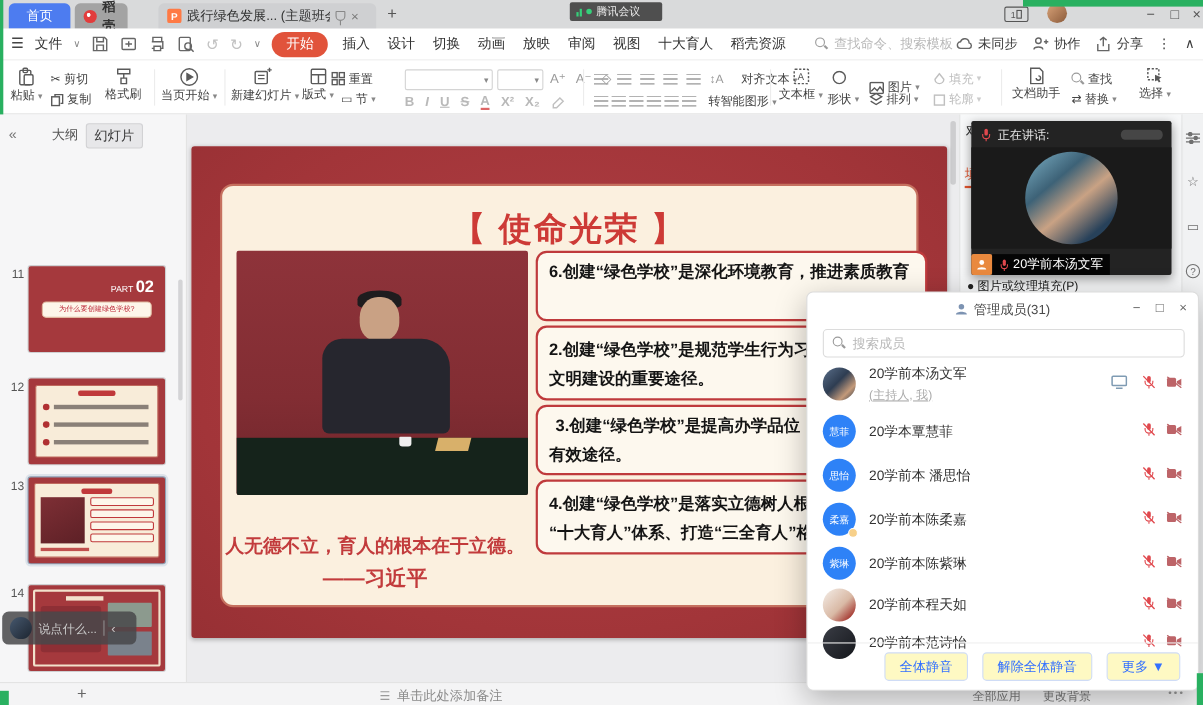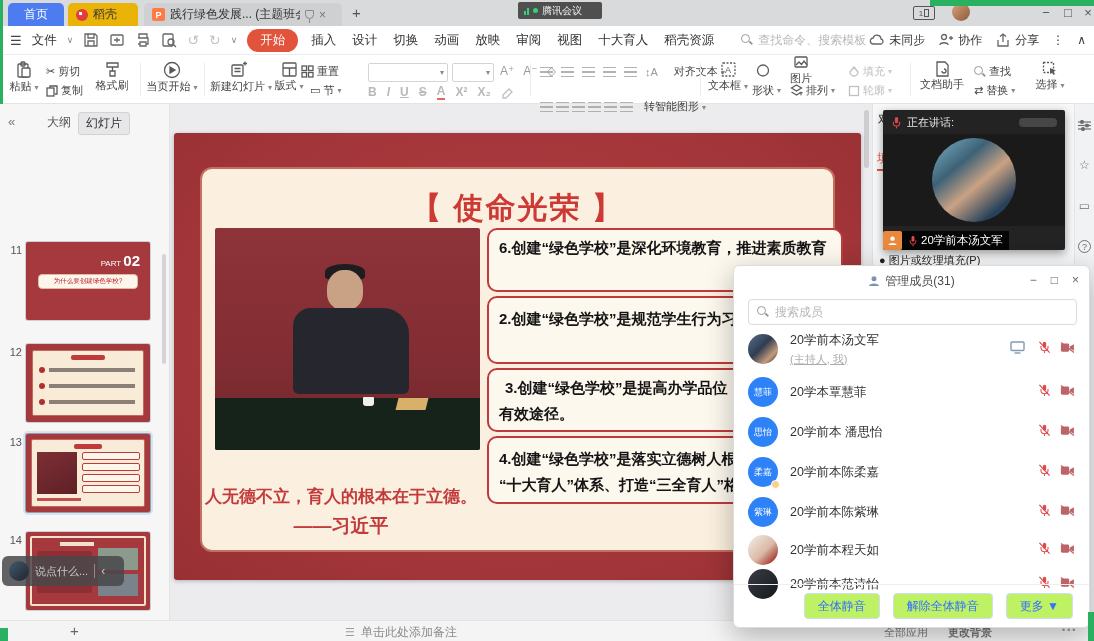--- a/index.html
+++ b/index.html
@@ -5,21 +5,21 @@
   *{box-sizing:border-box;margin:0;padding:0;}
   html,body{width:1094px;height:641px;}
   body{position:relative;overflow:hidden;background:#ececee;
        font-family:"Liberation Sans","DejaVu Sans",sans-serif;color:#333;font-size:12px;}
   .abs{position:absolute;}
 
   
   #titlebar{left:0;top:0;width:1094px;height:26px;background:#d9dadb;}
   .ttab{top:3px;height:23px;border-radius:5px 5px 0 0;display:flex;align-items:center;gap:5px;padding:0 8px;font-size:12px;cursor:default;}
   #tab-home{left:8px;width:56px;background:#4d7cf0;color:#fff;justify-content:center;}
-  #tab-daoke{left:68px;width:70px;background:#eab308;color:#333;}
+  #tab-daoke{left:68px;width:48px;background:#a3a3a3;color:#333;font-weight:bold;}
   #tab-doc{left:144px;width:198px;background:#cfd0d2;color:#333;}
   .daoke-logo{width:12px;height:12px;border-radius:50%;background:radial-gradient(circle at 38% 38%,#fff 0 1.5px,#e23c3c 2px);flex:0 0 auto;}
   .wpp-logo{width:13px;height:13px;border-radius:2px;background:#ff7a45;color:#fff;font-size:9px;font-weight:bold;display:flex;align-items:center;justify-content:center;flex:0 0 auto;}
   .tab-doc-label{white-space:nowrap;overflow:hidden;max-width:130px;}
   .pin-ico{width:9px;height:9px;border:1px solid #888;border-radius:1px 1px 50% 50%;position:relative;flex:0 0 auto;}
   .pin-ico::after{content:"";position:absolute;left:3px;top:8px;width:1px;height:4px;background:#888;}
   .tab-x{color:#777;font-size:12px;}
   #newtab{left:352px;top:4px;color:#555;font-size:15px;}
   #meetpill{left:518px;top:2px;width:84px;height:17px;background:#4f4f4f;border-radius:2px;display:flex;align-items:center;gap:4px;padding:0 6px;color:#ececec;font-size:10px;}
   .sigbars{display:flex;align-items:flex-end;gap:1px;height:9px;}
@@ -143,29 +143,29 @@
   .mava.p1{background:linear-gradient(135deg,#5a6f8a,#2e3d52 45%,#c49a7a 75%,#233041);}
   .mava.p6{background:linear-gradient(135deg,#f5efe9,#d9b9a5 55%,#a84038 85%);}
   .mava.p7{background:linear-gradient(135deg,#3a3d45,#15171c);}
   .sticker{position:absolute;right:-2px;bottom:-2px;width:9px;height:9px;border-radius:50%;background:#f7d08a;border:1px solid #fff;}
   .mname{margin-left:12px;font-size:12.5px;color:#333;white-space:nowrap;}
   .msub{font-size:11px;color:#ababab;margin-top:3px;text-decoration:underline;}
   .mic-col{position:absolute;right:38px;}
   .cam-col{position:absolute;right:14px;}
   .share-col{position:absolute;right:64px;}
   #m-foot{position:absolute;left:0;bottom:0;width:100%;height:43px;border-top:1px solid #efefef;display:flex;align-items:center;justify-content:flex-end;gap:13px;padding-right:16px;}
-  .mbtn{height:26px;padding:0 13px;border:1px solid #cfdcf6;border-radius:4px;background:#bef264;color:#3370ff;font-size:12px;display:flex;align-items:center;white-space:nowrap;}
+  .mbtn{height:26px;padding:0 13px;border:1px solid #cfdcf6;border-radius:4px;background:#fef9c3;color:#3370ff;font-size:12px;display:flex;align-items:center;white-space:nowrap;}
 
   
   #statusbar{left:0;top:620px;width:1094px;height:21px;background:#f4f4f5;border-top:1px solid #e3e3e3;z-index:5;}
   #add-slide{position:absolute;left:70px;top:1px;color:#666;font-size:15px;}
   #notes{position:absolute;left:345px;top:3px;display:flex;gap:6px;color:#8a8a8a;font-size:12px;align-items:center;}
   #notes .nico{color:#9a9a9a;font-size:11px;}
   #sb-apply{position:absolute;left:884px;top:4px;color:#777;font-size:11px;}
-  #sb-bg{position:absolute;left:948px;top:4px;color:#777;font-size:11px;font-weight:bold;}
+  #sb-bg{position:absolute;left:948px;top:4px;color:#777;font-size:11px;}
   #sb-dots{position:absolute;left:1062px;top:4px;color:#999;font-size:9px;letter-spacing:2px;}
 </style>
 </head>
 <body>
 
 <div id="titlebar" class="abs">
   <div id="tab-home" class="abs ttab">
     <span>首页</span>
   </div>
   <div id="tab-daoke" class="abs ttab">
@@ -357,21 +357,21 @@
   <div class="sep" style="left:530px;"></div>
   <div class="tbrow" style="left:540px;top:9px;gap:8px;">
     <span class="bars3"></span>
     <span class="bars3"></span>
     <span class="bars3"></span>
     <span class="bars3"></span>
     <span class="bars3"></span>
     <span style="color:#9a9a9a;font-size:11px;">↕A</span>
     <span style="margin-left:8px;"><span>对齐文本</span> <span class="caret">▾</span></span>
   </div>
-  <div class="tbrow" style="left:540px;top:44px;gap:3px;">
+  <div class="tbrow" style="left:540px;top:29px;gap:3px;">
     <span class="bars3"></span>
     <span class="bars3"></span>
     <span class="bars3"></span>
     <span class="bars3"></span>
     <span class="bars3"></span>
     <span class="bars3"></span>
     <span style="margin-left:8px;"><span>转智能图形</span> <span class="caret">▾</span></span>
   </div>
   <div class="sep" style="left:700px;"></div>
   <div class="tb" style="left:706px;top:6px;width:44px;">
@@ -383,21 +383,21 @@
   </div>
   <div class="tbrow" style="left:756px;top:9px;">
     <svg class="oic" width="15" height="13" viewBox="0 0 15 13">
         <circle cx="7" cy="6.5" r="5.5"></circle>
       </svg>
   </div>
   <div class="tbrow" style="left:752px;top:28px;">
     <span>形状</span>
     <span class="caret">▾</span>
   </div>
-  <div class="tbrow" style="left:790px;top:1px;flex-direction:column;">
+  <div class="tbrow" style="left:790px;top:17px;">
     <svg class="oic" width="14" height="12" viewBox="0 0 14 12">
         <rect x="1" y="1" width="12" height="10" rx="1"></rect>
         <path d="M2 9l3-3 2.5 2.5L10 5l3 4" fill="none"></path>
       </svg>
     <span>图片</span>
     <span class="caret">▾</span>
   </div>
   <div class="tbrow" style="left:790px;top:28px;">
     <svg class="oic" width="13" height="13" viewBox="0 0 13 13">
         <path d="M6.5 1l5 3-5 3-5-3zM1.5 8l5 3 5-3"></path>
@@ -519,20 +519,21 @@
     <span class="ph-body"></span>
     <span class="ph-desk"></span>
     <span class="ph-cup"></span>
     <span class="ph-card"></span>
   </div>
   <div class="spoint" style="top:95px;height:64px;">
     <div>6.创建“绿色学校”是深化环境教育，推进素质教育</div>
   </div>
   <div class="spoint" style="top:163px;height:68px;padding-top:8px;">
     <div>2.创建“绿色学校”是规范学生行为习惯</div>
+    <div>文明建设的重要途径。</div>
   </div>
   <div class="spoint" style="top:235px;height:64px;">
     <div style="padding-left:6px;">3.创建“绿色学校”是提高办学品位，可</div>
     <div>有效途径。</div>
   </div>
   <div class="spoint" style="top:303px;height:68px;padding-top:8px;">
     <div>4.创建“绿色学校”是落实立德树人根本</div>
     <div>“十大育人”体系、打造“三全育人”格局</div>
   </div>
   <div id="quote">

